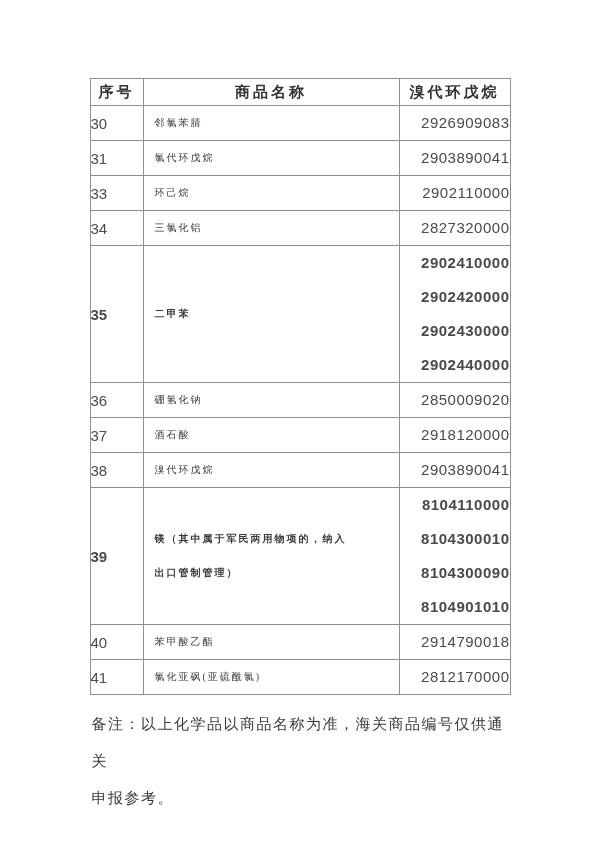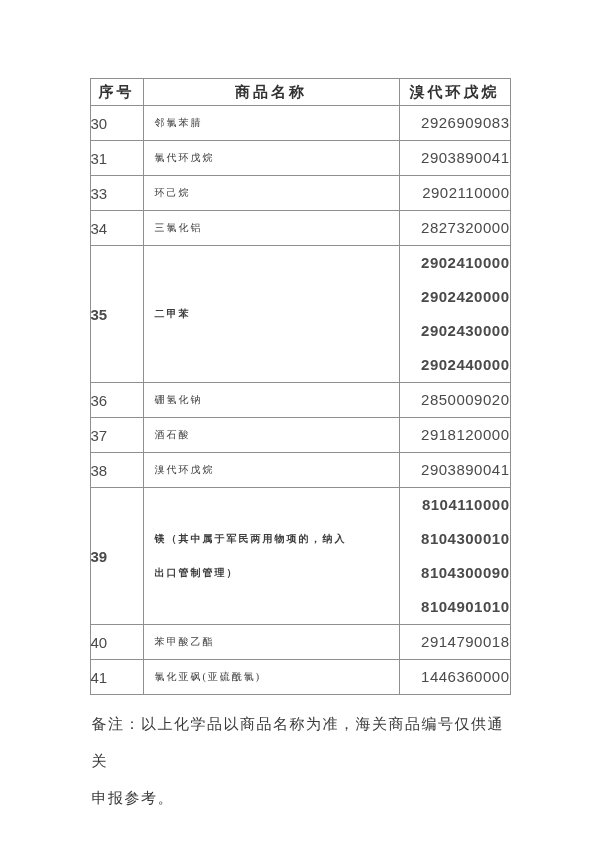--- a/index.html
+++ b/index.html
@@ -165,21 +165,21 @@
         <td class="c-no">40</td>
         <td class="c-name">苯甲酸乙酯</td>
         <td class="c-code">
           <div class="code-line">2914790018</div>
         </td>
       </tr>
       <tr class="row-single">
         <td class="c-no">41</td>
         <td class="c-name">氯化亚砜(亚硫酰氯)</td>
         <td class="c-code">
-          <div class="code-line">1446360000</div>
+          <div class="code-line">2812170000</div>
         </td>
       </tr>
     </tbody>
   </table>
 
   <div class="note">
     <div>备注：以上化学品以商品名称为准，海关商品编号仅供通关</div>
     <div>申报参考。</div>
   </div>
 

